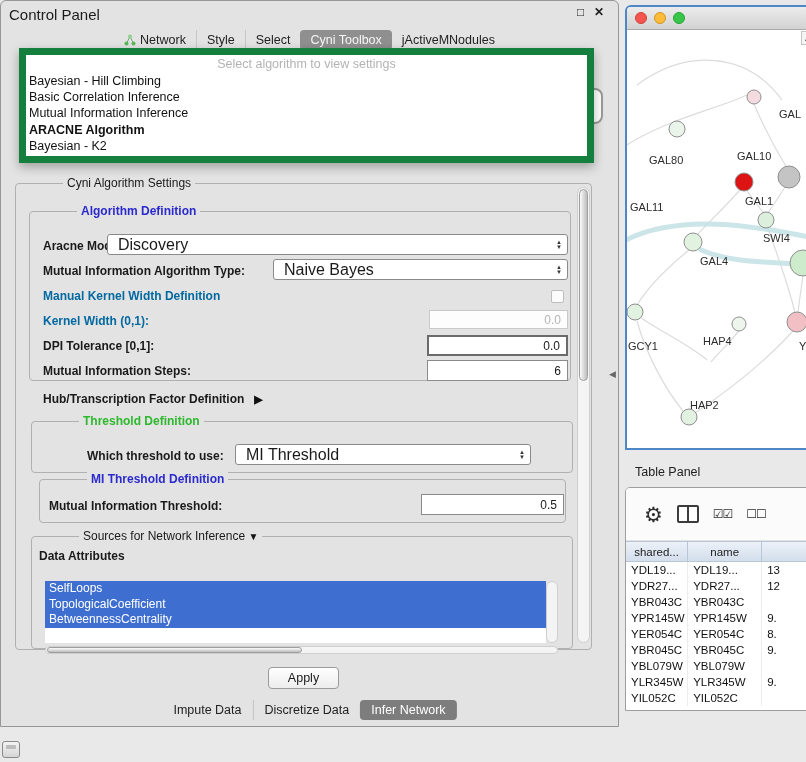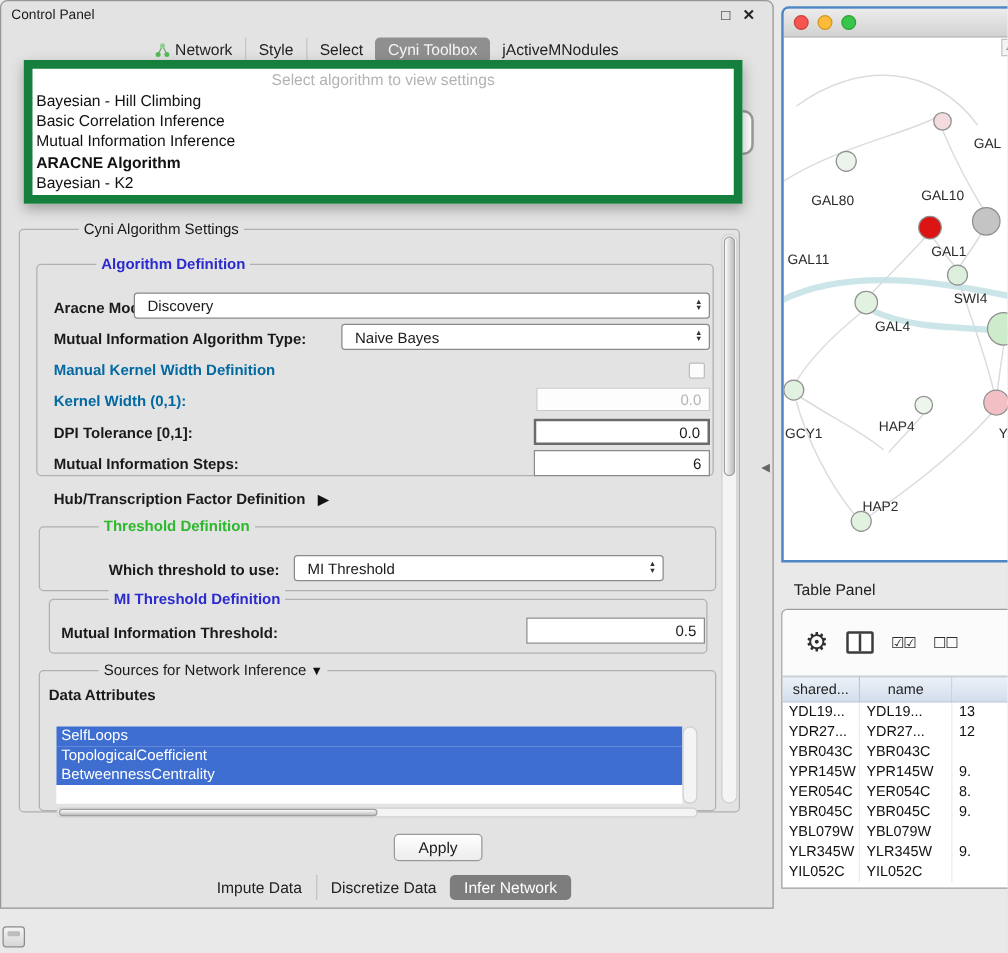--- a/index.html
+++ b/index.html
@@ -8,21 +8,21 @@
     background:#e9e9e9; font-family:"Liberation Sans",sans-serif;
     font-size:12px; color:#1a1a1a;
     -webkit-font-smoothing:antialiased;
   }
   
   #control-panel{
     position:absolute; left:0; top:8; width:619px; height:727px;
     background:#e3e3e3; border:1px solid #979797; border-radius:6px 6px 0 0;
     box-sizing:border-box;
   }
-  .titlebar-text{position:absolute; left:8px; top:5px; font-size:11px; color:#1c1c1c;}
+  .titlebar-text{position:absolute; left:8px; top:5px; font-size:15px; color:#1c1c1c;}
   .tb-icon{position:absolute; top:4px; font-size:12px; color:#222; cursor:default;}
   
   .tabbar{position:absolute; top:29px; left:0; right:0; display:flex; justify-content:center; align-items:center;}
   .tab{
     padding:3px 10px; font-size:12.5px; color:#222; display:flex; align-items:center; gap:4px;
     border-left:1px solid #c6c6c6;
   }
   .tab:first-child{border-left:none;}
   .tab.active{background:#8f8f8f; color:#f6f6f6; border-radius:4px; border-left:none;}
   .tab.active + .tab{border-left:none;}
@@ -45,21 +45,21 @@
   .legend{position:absolute; top:-8px; left:8px; background:#e3e3e3; padding:0 4px; font-size:12px; white-space:nowrap;margin-left:39px;}
   .legend.blue{color:#2a2ace; font-weight:bold;}
   .legend.green{color:#2db82d; font-weight:bold;}
   .flabel{position:absolute; font-weight:bold; font-size:12px; white-space:nowrap;}
   .flabel.disabled{color:#0369a1;}
   
   .combo{
     position:absolute; height:21px; background:#fff; border:1px solid #8a8a8a; border-radius:3px;
     display:flex; align-items:center; box-sizing:border-box;
   }
-  .combo .val{flex:1; padding-left:10px; font-size:12px; white-space:nowrap;}
+  .combo .val{flex:1; padding-left:10px; font-size:16px; white-space:nowrap;}
   .combo .arrows{width:16px; display:flex; flex-direction:column; align-items:center; justify-content:center;}
   .combo .arrows span{font-size:6px; line-height:5px; color:#333;}
   
   .tfield{
     position:absolute; height:21px; background:#fff; border:1px solid #8a8a8a;
     display:flex; align-items:center; justify-content:flex-end; padding-right:6px;
     font-size:12px; box-sizing:border-box;
   }
   .tfield.disabled{border-color:#c9c9c9; color:#b4b4b4; background:#fdfdfd;}
   .tfield.focus{border:2px solid #6b6b6b;}
@@ -70,21 +70,21 @@
     background:linear-gradient(90deg,#fbfbfb,#bdbdbd); border:1px solid #9f9f9f; box-sizing:border-box;}
   .hscroll{position:absolute; height:8px; background:#f4f4f4; border:1px solid #cfcfcf; border-radius:4px; box-sizing:border-box;}
   .hscroll .thumb{position:absolute; top:0px; bottom:0px; left:1px; border-radius:4px;
     background:linear-gradient(#fbfbfb,#bdbdbd); border:1px solid #9f9f9f; box-sizing:border-box;}
   
   #attr-list{position:absolute; background:#fff; overflow:hidden;}
   .attr-item{height:15.5px; line-height:15.5px; background:#3e6ecf; color:#fff; font-size:12px; padding-left:4px; white-space:nowrap;}
   
   .btn{
     position:absolute; background:linear-gradient(#ffffff,#ececec); border:1px solid #9a9a9a;
-    border-radius:4px; font-size:12.5px; text-align:center; line-height:20px; box-sizing:border-box;margin-left:47px;
+    border-radius:4px; font-size:12.5px; text-align:center; line-height:20px; box-sizing:border-box;
   }
   
   .seg{position:absolute; display:flex; align-items:center;}
   .seg .s{padding:3px 11px; font-size:12.5px; color:#222; border-left:1px solid #c2c2c2; white-space:nowrap;}
   .seg .s:first-child{border-left:none;}
   .seg .s.active{background:#7d7d7d; color:#fff; border-radius:4px; border-left:none;}
   
   .expander-arrow{font-size:11px; margin-left:10px; color:#111;}
   .legend .collapse-arrow{font-size:10px; color:#111;}
   

